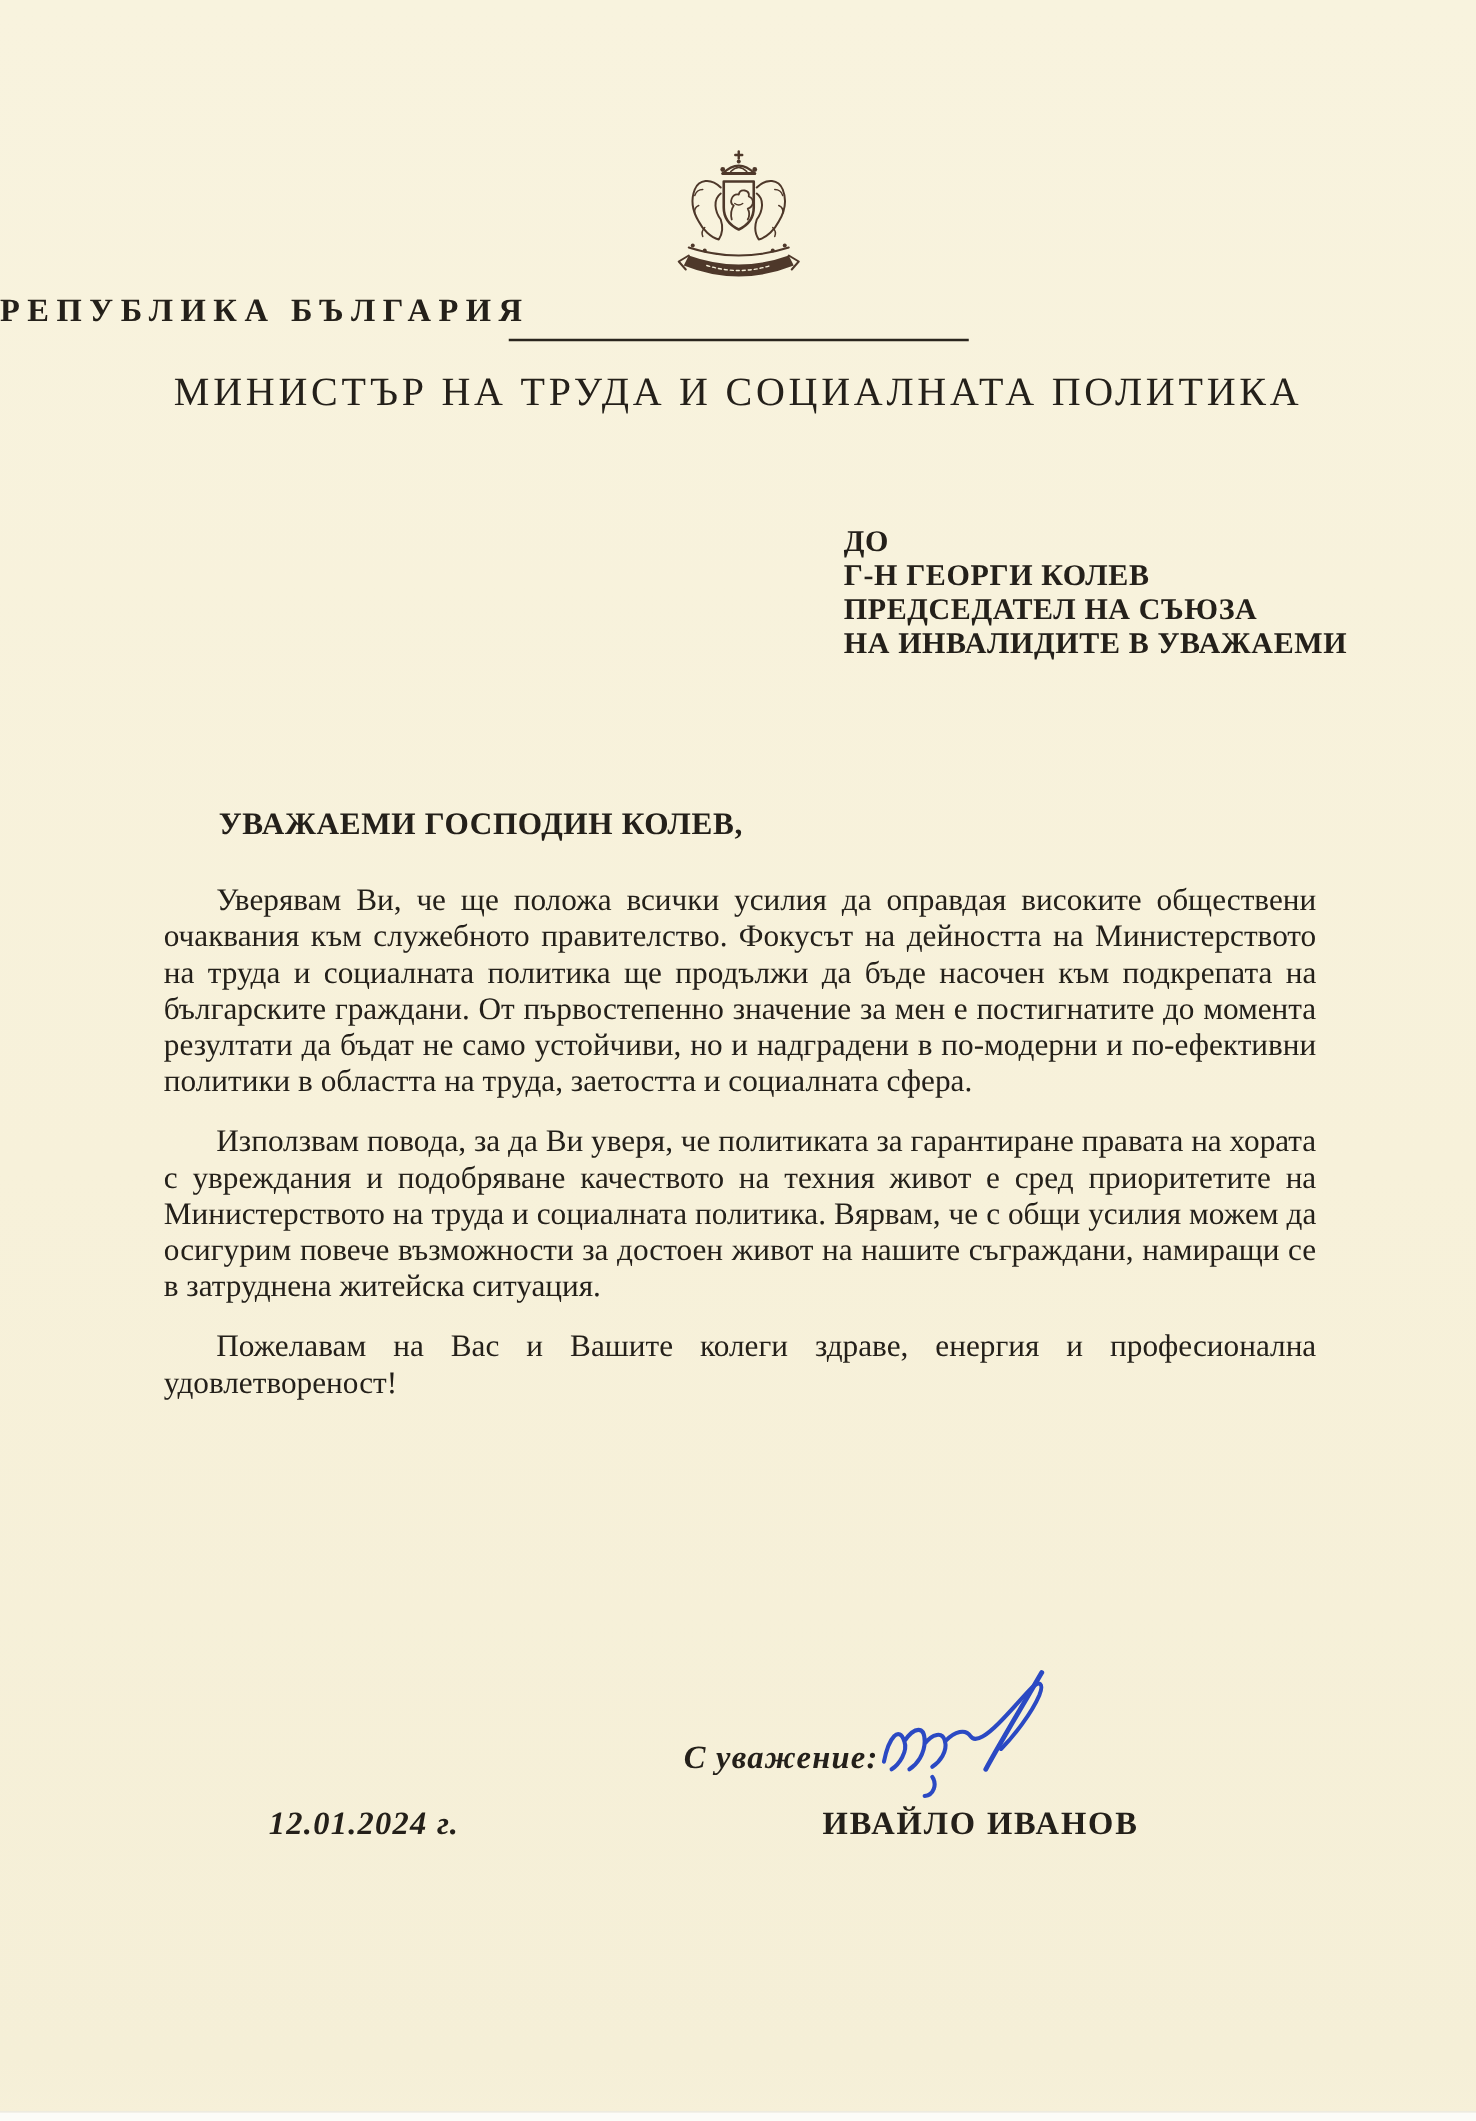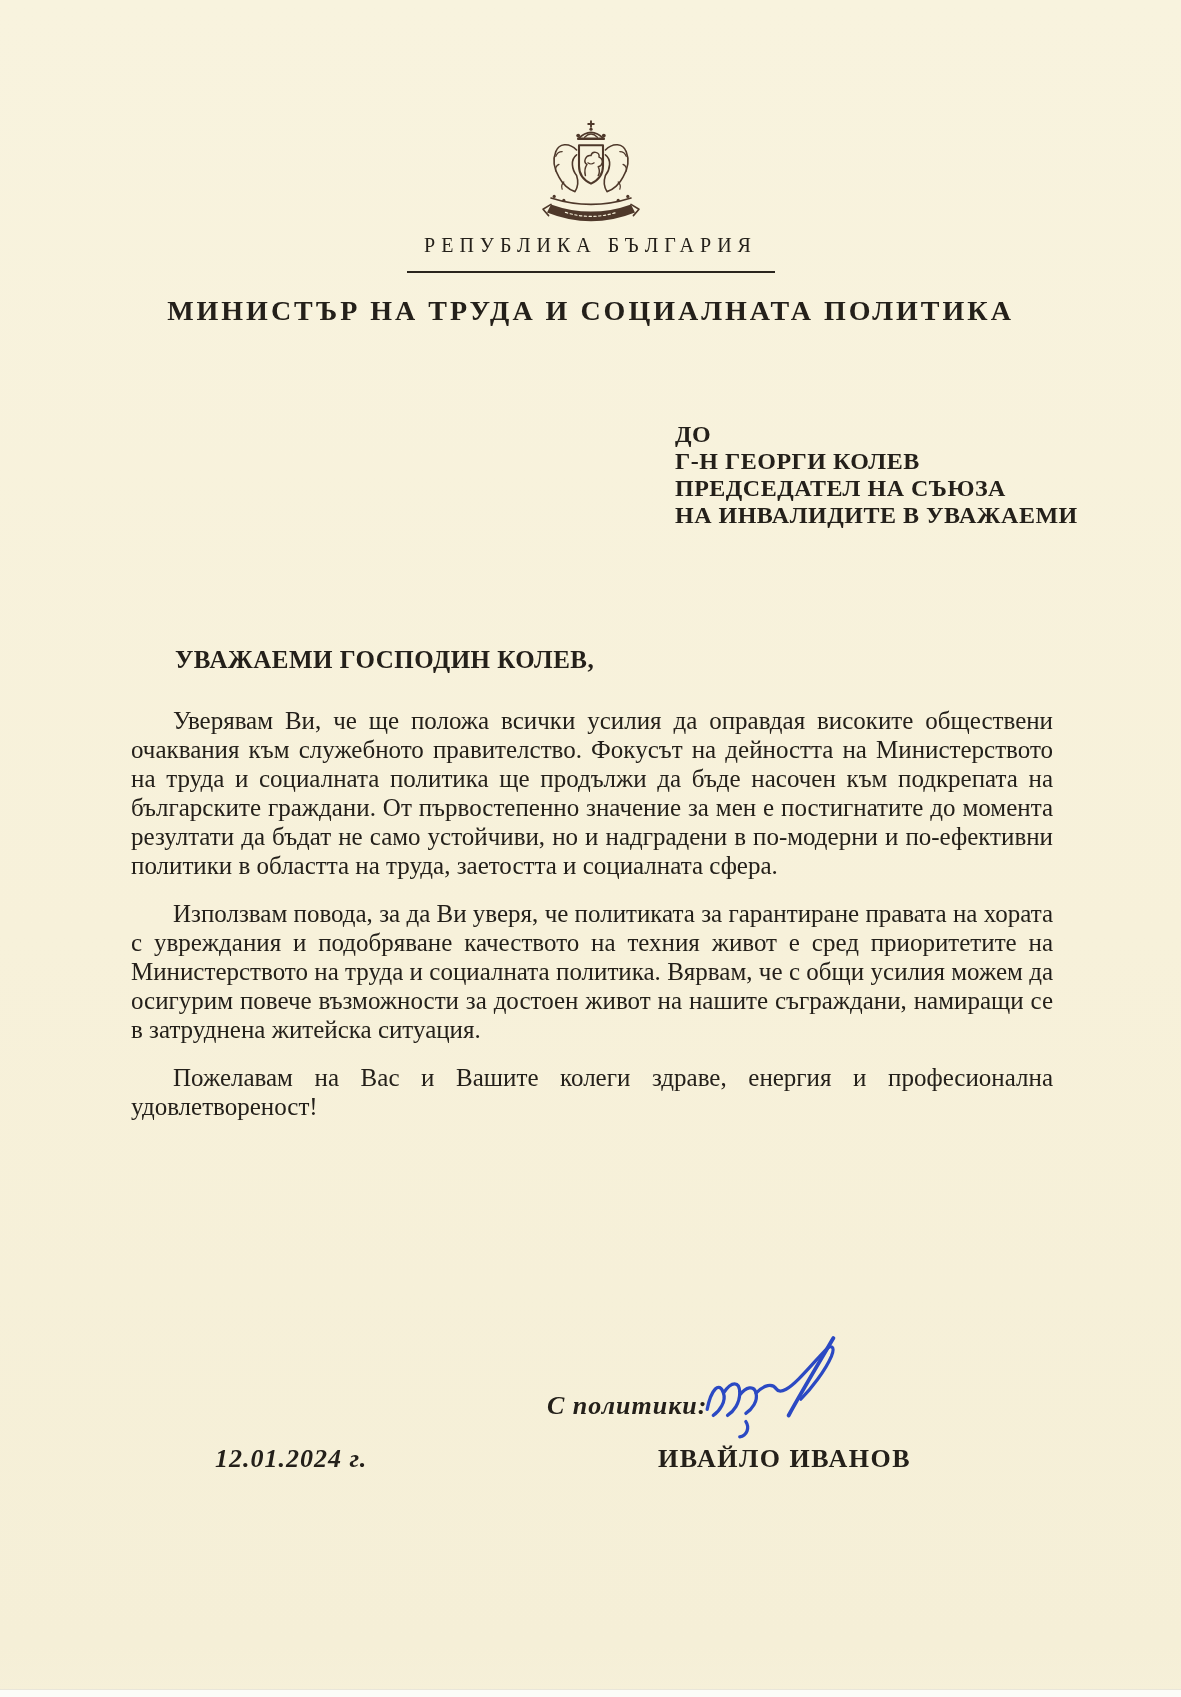--- a/index.html
+++ b/index.html
@@ -35,43 +35,43 @@
     left: 527px;
     top: 118px;
     width: 128px;
     height: 112px;
   }
   .republic-title {
     position: absolute;
     left: 0;
     top: 234px;
     width: 100%;
-    text-align: center;
-    font-size: 20px;
-    font-weight: normal;
+    text-align: left;
+    font-size: 26px;
+    font-weight: bold;
     letter-spacing: 6px;
     white-space: nowrap;
   }
   .header-rule {
     position: absolute;
     left: 50%;
     top: 271px;
     width: 368px;
     height: 2px;
     background: #2a251d;
     transform: translateX(-50%);
   }
   .minister-title {
     position: absolute;
     left: 0;
     top: 295px;
     width: 100%;
     text-align: center;
-    font-size: 28px;
-    font-weight: bold;
+    font-size: 32px;
+    font-weight: normal;
     letter-spacing: 3px;
     white-space: nowrap;
   }
   .recipient {
     position: absolute;
     left: 675px;
     top: 421px;
     font-size: 24px;
     font-weight: bold;
     line-height: 27px;
@@ -185,21 +185,21 @@
   </div>
 
   <div class="salutation">УВАЖАЕМИ ГОСПОДИН КОЛЕВ,</div>
 
   <div class="letter-body">
     <p>Уверявам Ви, че ще положа всички усилия да оправдая високите обществени очаквания към служебното правителство. Фокусът на дейността на Министерството на труда и социалната политика ще продължи да бъде насочен към подкрепата на българските граждани. От първостепенно значение за мен е постигнатите до момента резултати да бъдат не само устойчиви, но и надградени в по-модерни и по-ефективни политики в областта на труда, заетостта и социалната сфера.</p>
     <p>Използвам повода, за да Ви уверя, че политиката за гарантиране правата на хората с увреждания и подобряване качеството на техния живот е сред приоритетите на Министерството на труда и социалната политика. Вярвам, че с общи усилия можем да осигурим повече възможности за достоен живот на нашите съграждани, намиращи се в затруднена житейска ситуация.</p>
     <p>Пожелавам на Вас и Вашите колеги здраве, енергия и професионална удовлетвореност!</p>
   </div>
 
-  <div class="closing">С политики:</div>
+  <div class="closing">С уважение:</div>
 
   <svg class="signature-svg" viewBox="0 0 160 110" fill="none" stroke="#2b49c3" stroke-linecap="round" stroke-linejoin="round">
     <path stroke-width="3.2" d="M6,74 C10,54 18,46 22,58 C25,66 18,76 12,80 M22,58 C30,46 38,46 38,58 C38,68 32,76 26,80 M38,60 C44,52 52,50 54,58 C56,66 50,74 44,78"></path>
     <path stroke-width="3.2" d="M44,86 C48,92 45,100 38,101"></path>
     <path stroke-width="3.2" d="M54,58 C62,50 70,48 74,54 C78,60 88,52 96,44 C106,34 116,22 122,16 C128,10 132,12 128,22 C122,36 108,54 98,64"></path>
     <path stroke-width="3.8" d="M86,80 C98,58 116,28 130,4"></path>
   </svg>
 
   <div class="signer-name">ИВАЙЛО ИВАНОВ</div>
   <div class="letter-date">12.01.2024 г.</div>

